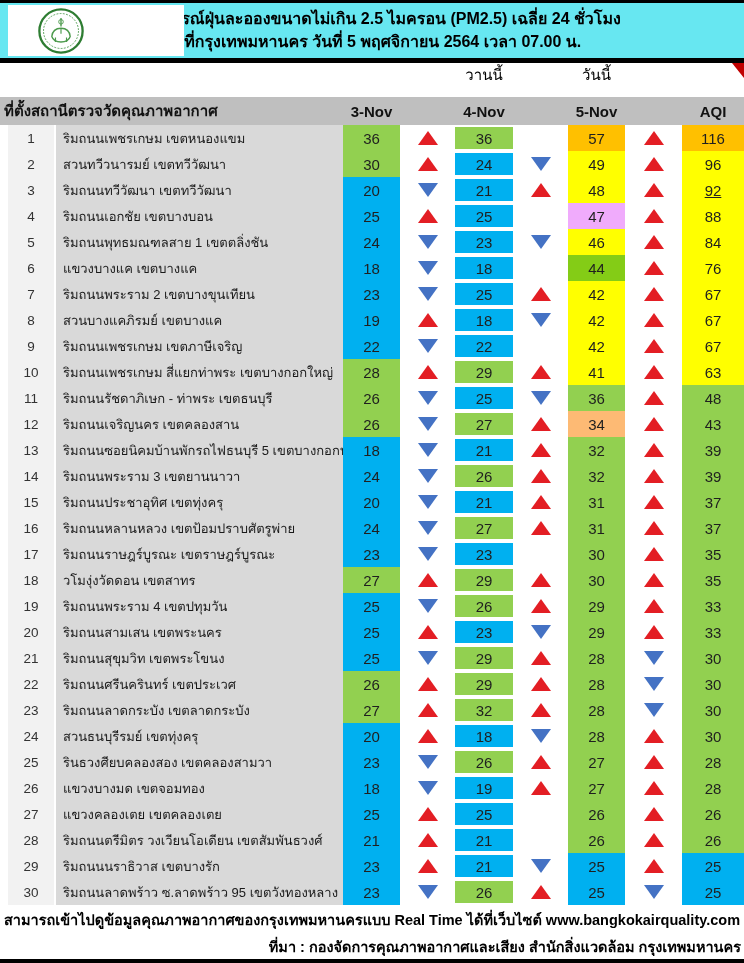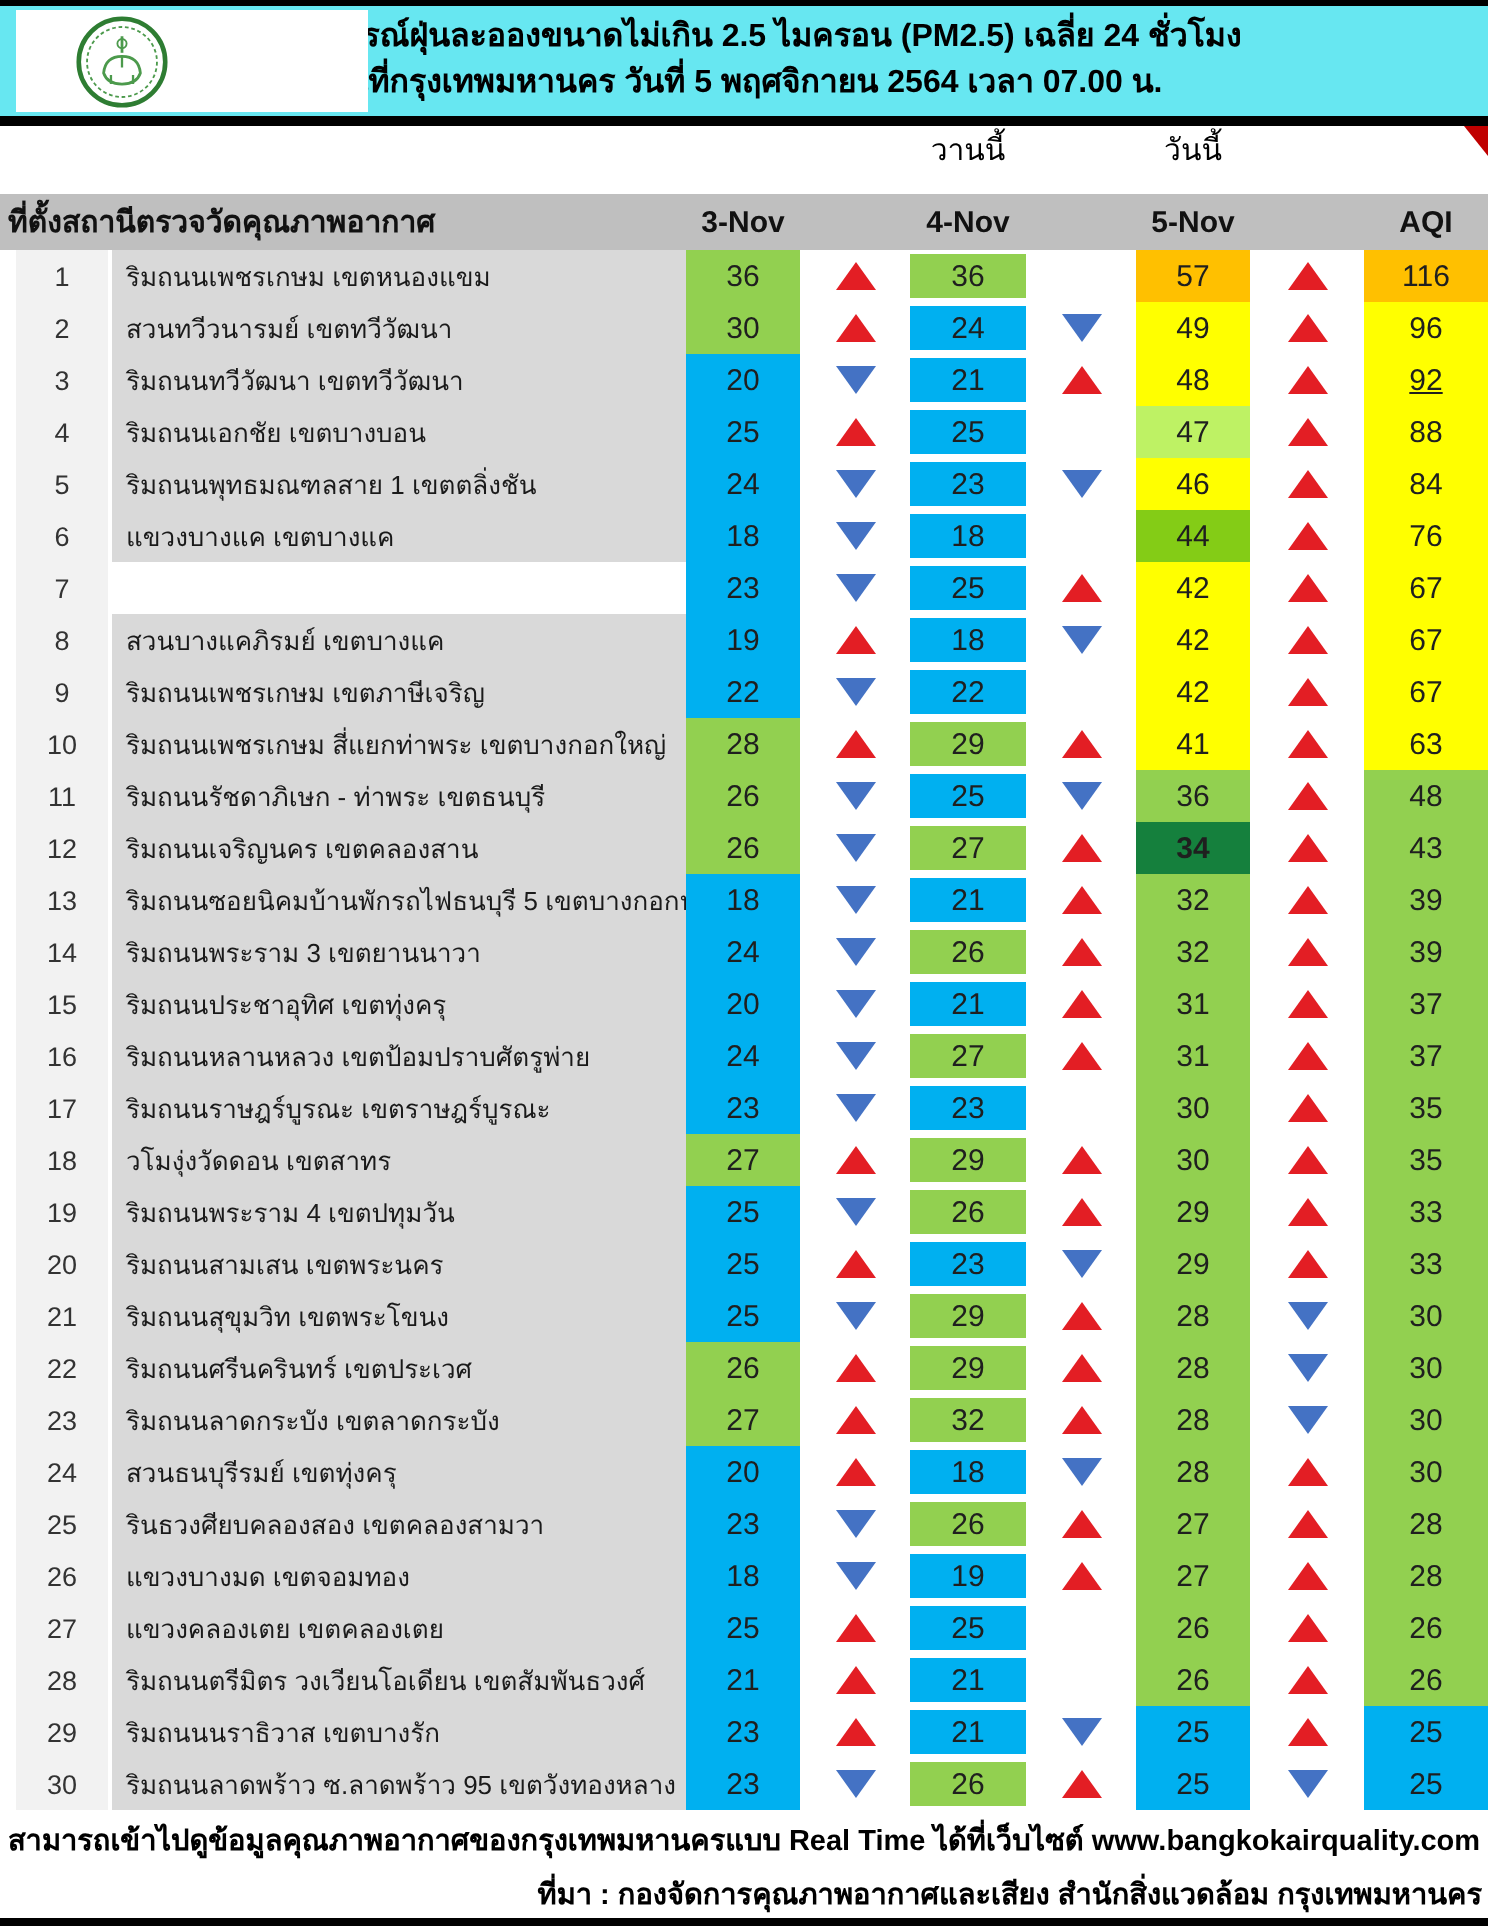--- a/index.html
+++ b/index.html
@@ -155,21 +155,21 @@
         <div class="c col-no g2">4</div>
         <div class="c col-name g4">ริมถนนเอกชัย เขตบางบอน</div>
         <div class="c val g5" style="background: rgb(0, 176, 240);">25</div>
         <div class="c arrow-cell g6">
           <div class="tri-up"></div>
         </div>
         <div class="c arrow-cell g7">
           <div class="c val v4pad" style="background: rgb(0, 176, 240); align-self: stretch; flex: 1 1 0%;">25</div>
         </div>
         <div class="c arrow-cell g8"></div>
-        <div class="c val g9" style="background: #bef264;">47</div>
+        <div class="c val g9" style="background: #f0abfc;">47</div>
         <div class="c arrow-cell g10">
           <div class="tri-up"></div>
         </div>
         <div class="c val g11" style="background: rgb(255, 255, 0);">88</div>
       </div>
       <div class="grid row">
         <div class="c col-no g2">5</div>
         <div class="c col-name g4">ริมถนนพุทธมณฑลสาย 1 เขตตลิ่งชัน</div>
         <div class="c val g5" style="background: rgb(0, 176, 240);">24</div>
         <div class="c arrow-cell g6">
@@ -199,20 +199,21 @@
         </div>
         <div class="c arrow-cell g8"></div>
         <div class="c val g9" style="background: #84cc16;">44</div>
         <div class="c arrow-cell g10">
           <div class="tri-up"></div>
         </div>
         <div class="c val g11" style="background: rgb(255, 255, 0);">76</div>
       </div>
       <div class="grid row">
         <div class="c col-no g2">7</div>
+        <div class="c col-name g4">ริมถนนพระราม 2 เขตบางขุนเทียน</div>
         <div class="c val g5" style="background: rgb(0, 176, 240);">23</div>
         <div class="c arrow-cell g6">
           <div class="tri-down"></div>
         </div>
         <div class="c arrow-cell g7">
           <div class="c val v4pad" style="background: rgb(0, 176, 240); align-self: stretch; flex: 1 1 0%;">25</div>
         </div>
         <div class="c arrow-cell g8">
           <div class="tri-up"></div>
         </div>
@@ -302,21 +303,21 @@
         <div class="c val g5" style="background: rgb(146, 208, 80);">26</div>
         <div class="c arrow-cell g6">
           <div class="tri-down"></div>
         </div>
         <div class="c arrow-cell g7">
           <div class="c val v4pad" style="background: rgb(146, 208, 80); align-self: stretch; flex: 1 1 0%;">27</div>
         </div>
         <div class="c arrow-cell g8">
           <div class="tri-up"></div>
         </div>
-        <div class="c val g9" style="background: #15803d; font-weight: bold;">34</div>
+        <div class="c val g9" style="background: #fdba74;">34</div>
         <div class="c arrow-cell g10">
           <div class="tri-up"></div>
         </div>
         <div class="c val g11" style="background: rgb(146, 208, 80);">43</div>
       </div>
       <div class="grid row">
         <div class="c col-no g2">13</div>
         <div class="c col-name g4">ริมถนนซอยนิคมบ้านพักรถไฟธนบุรี 5 เขตบางกอกน้อย</div>
         <div class="c val g5" style="background: rgb(0, 176, 240);">18</div>
         <div class="c arrow-cell g6">

